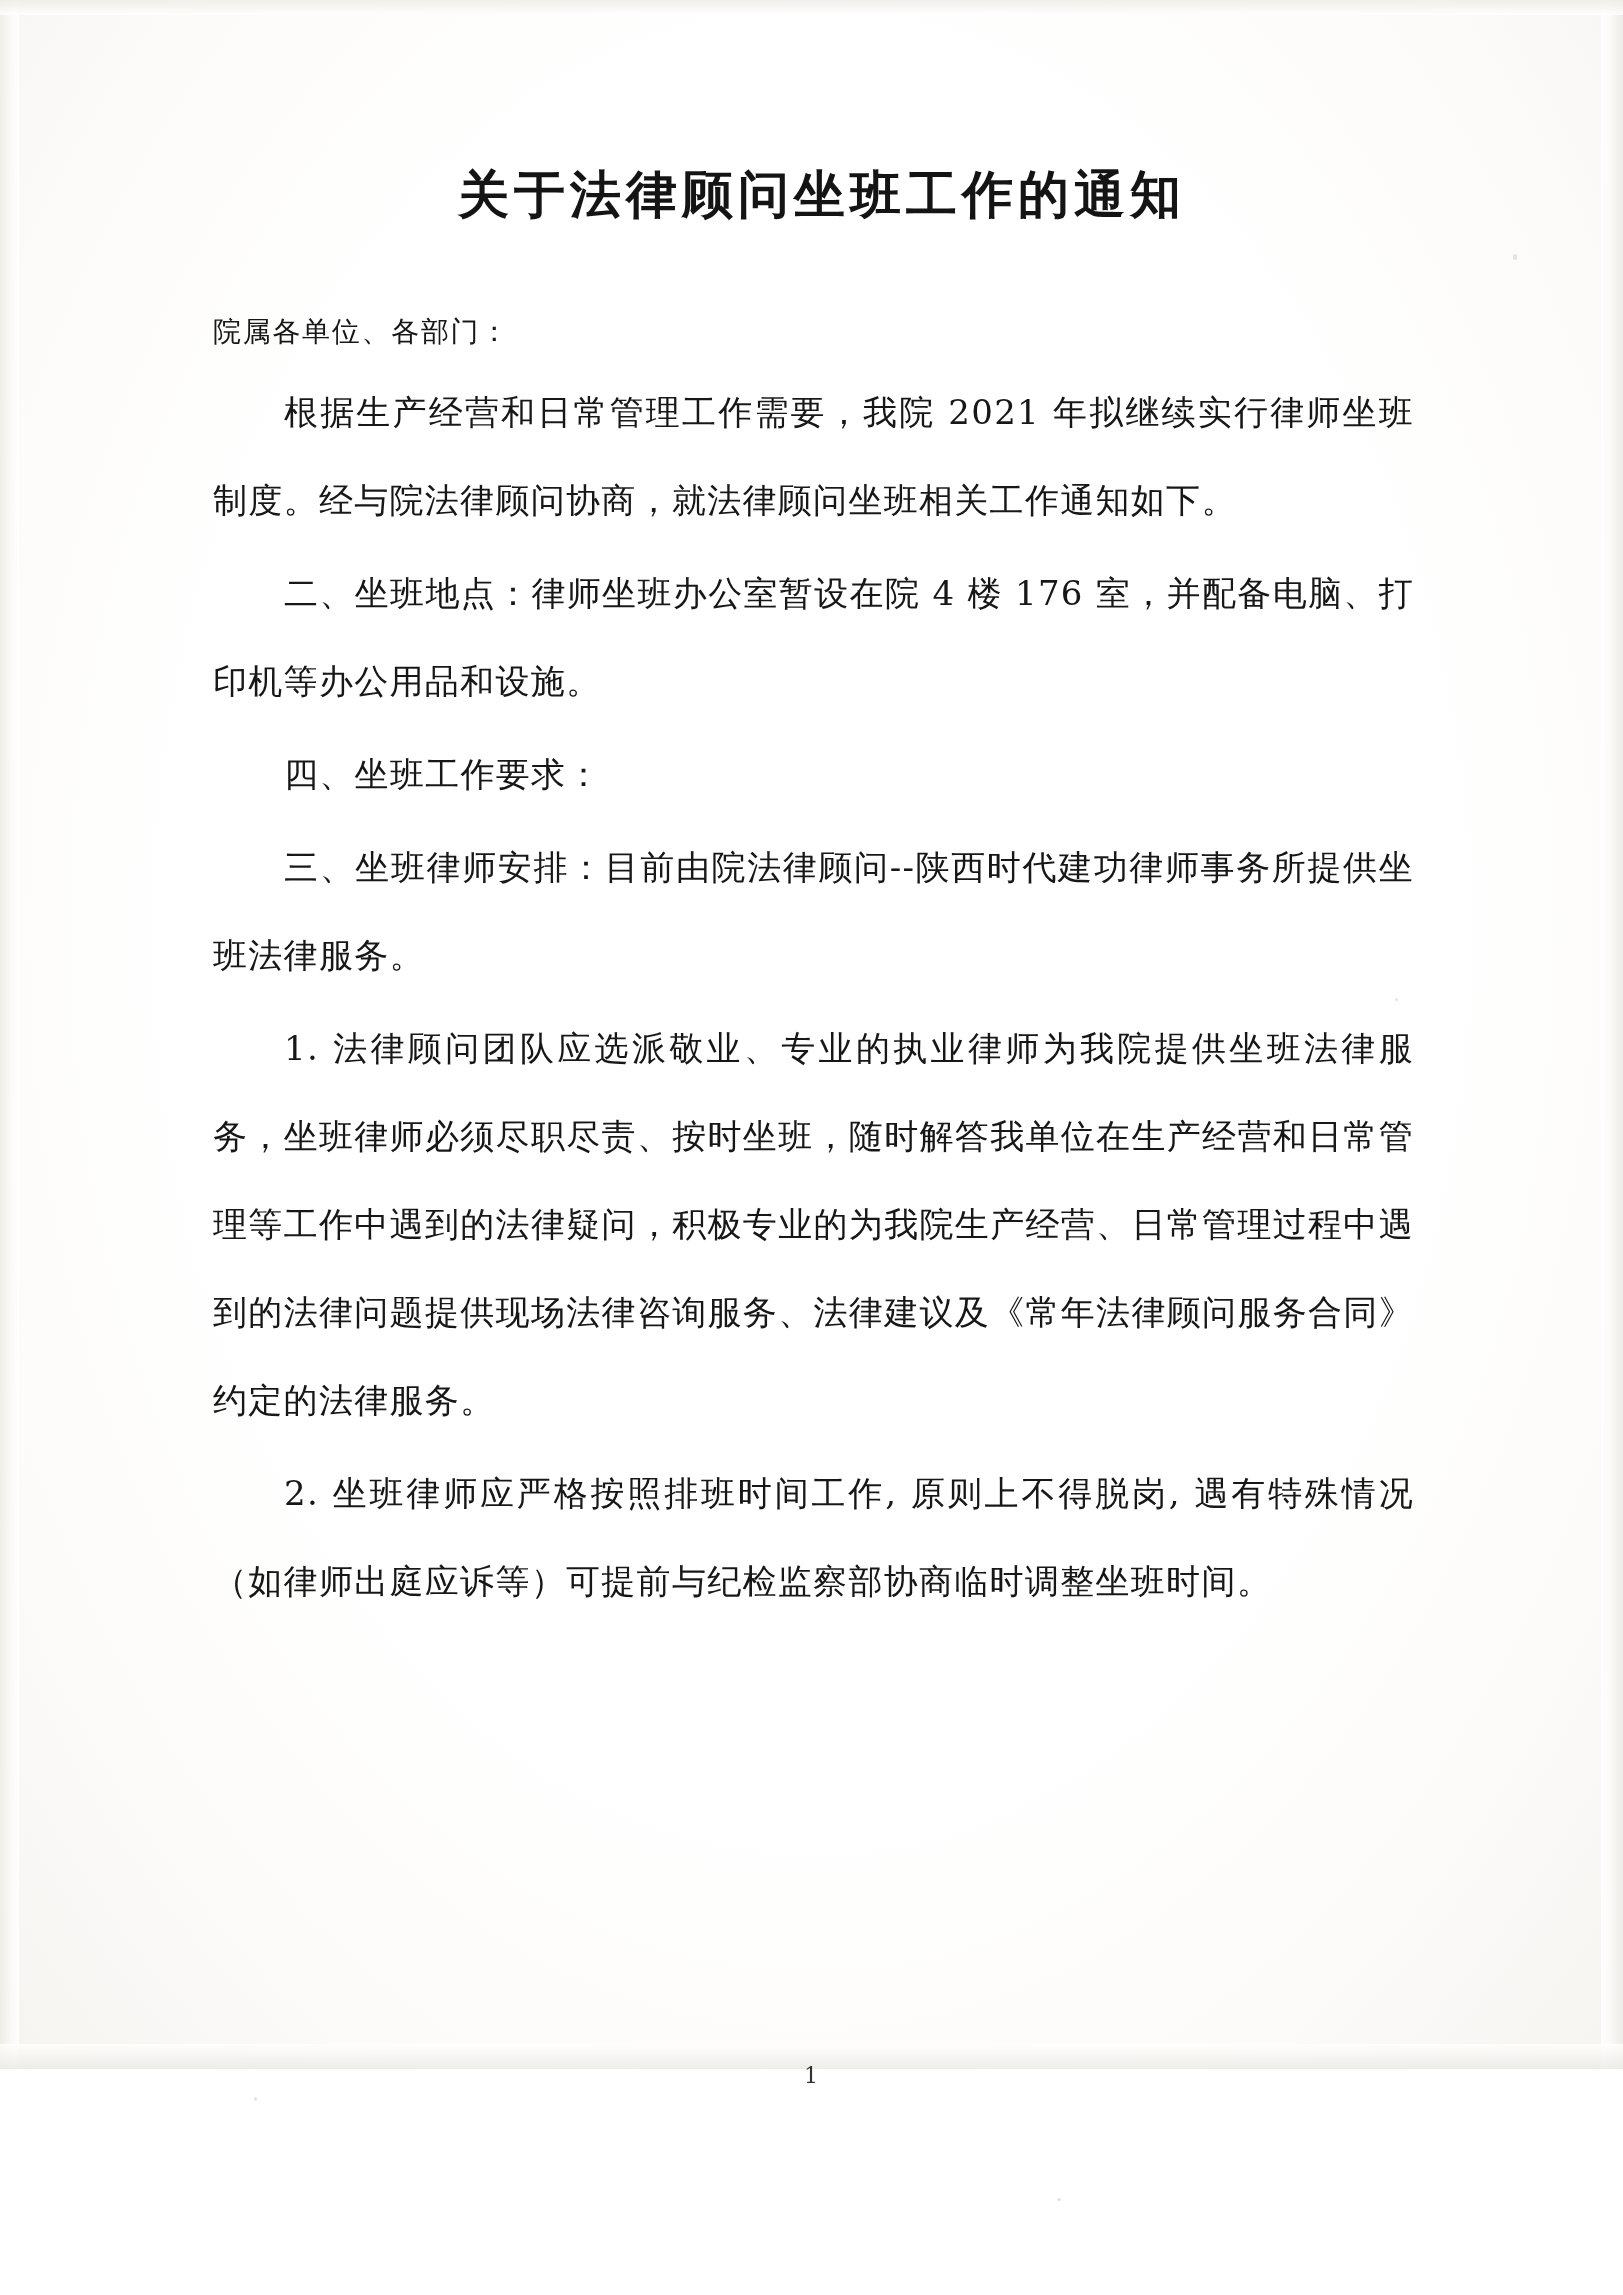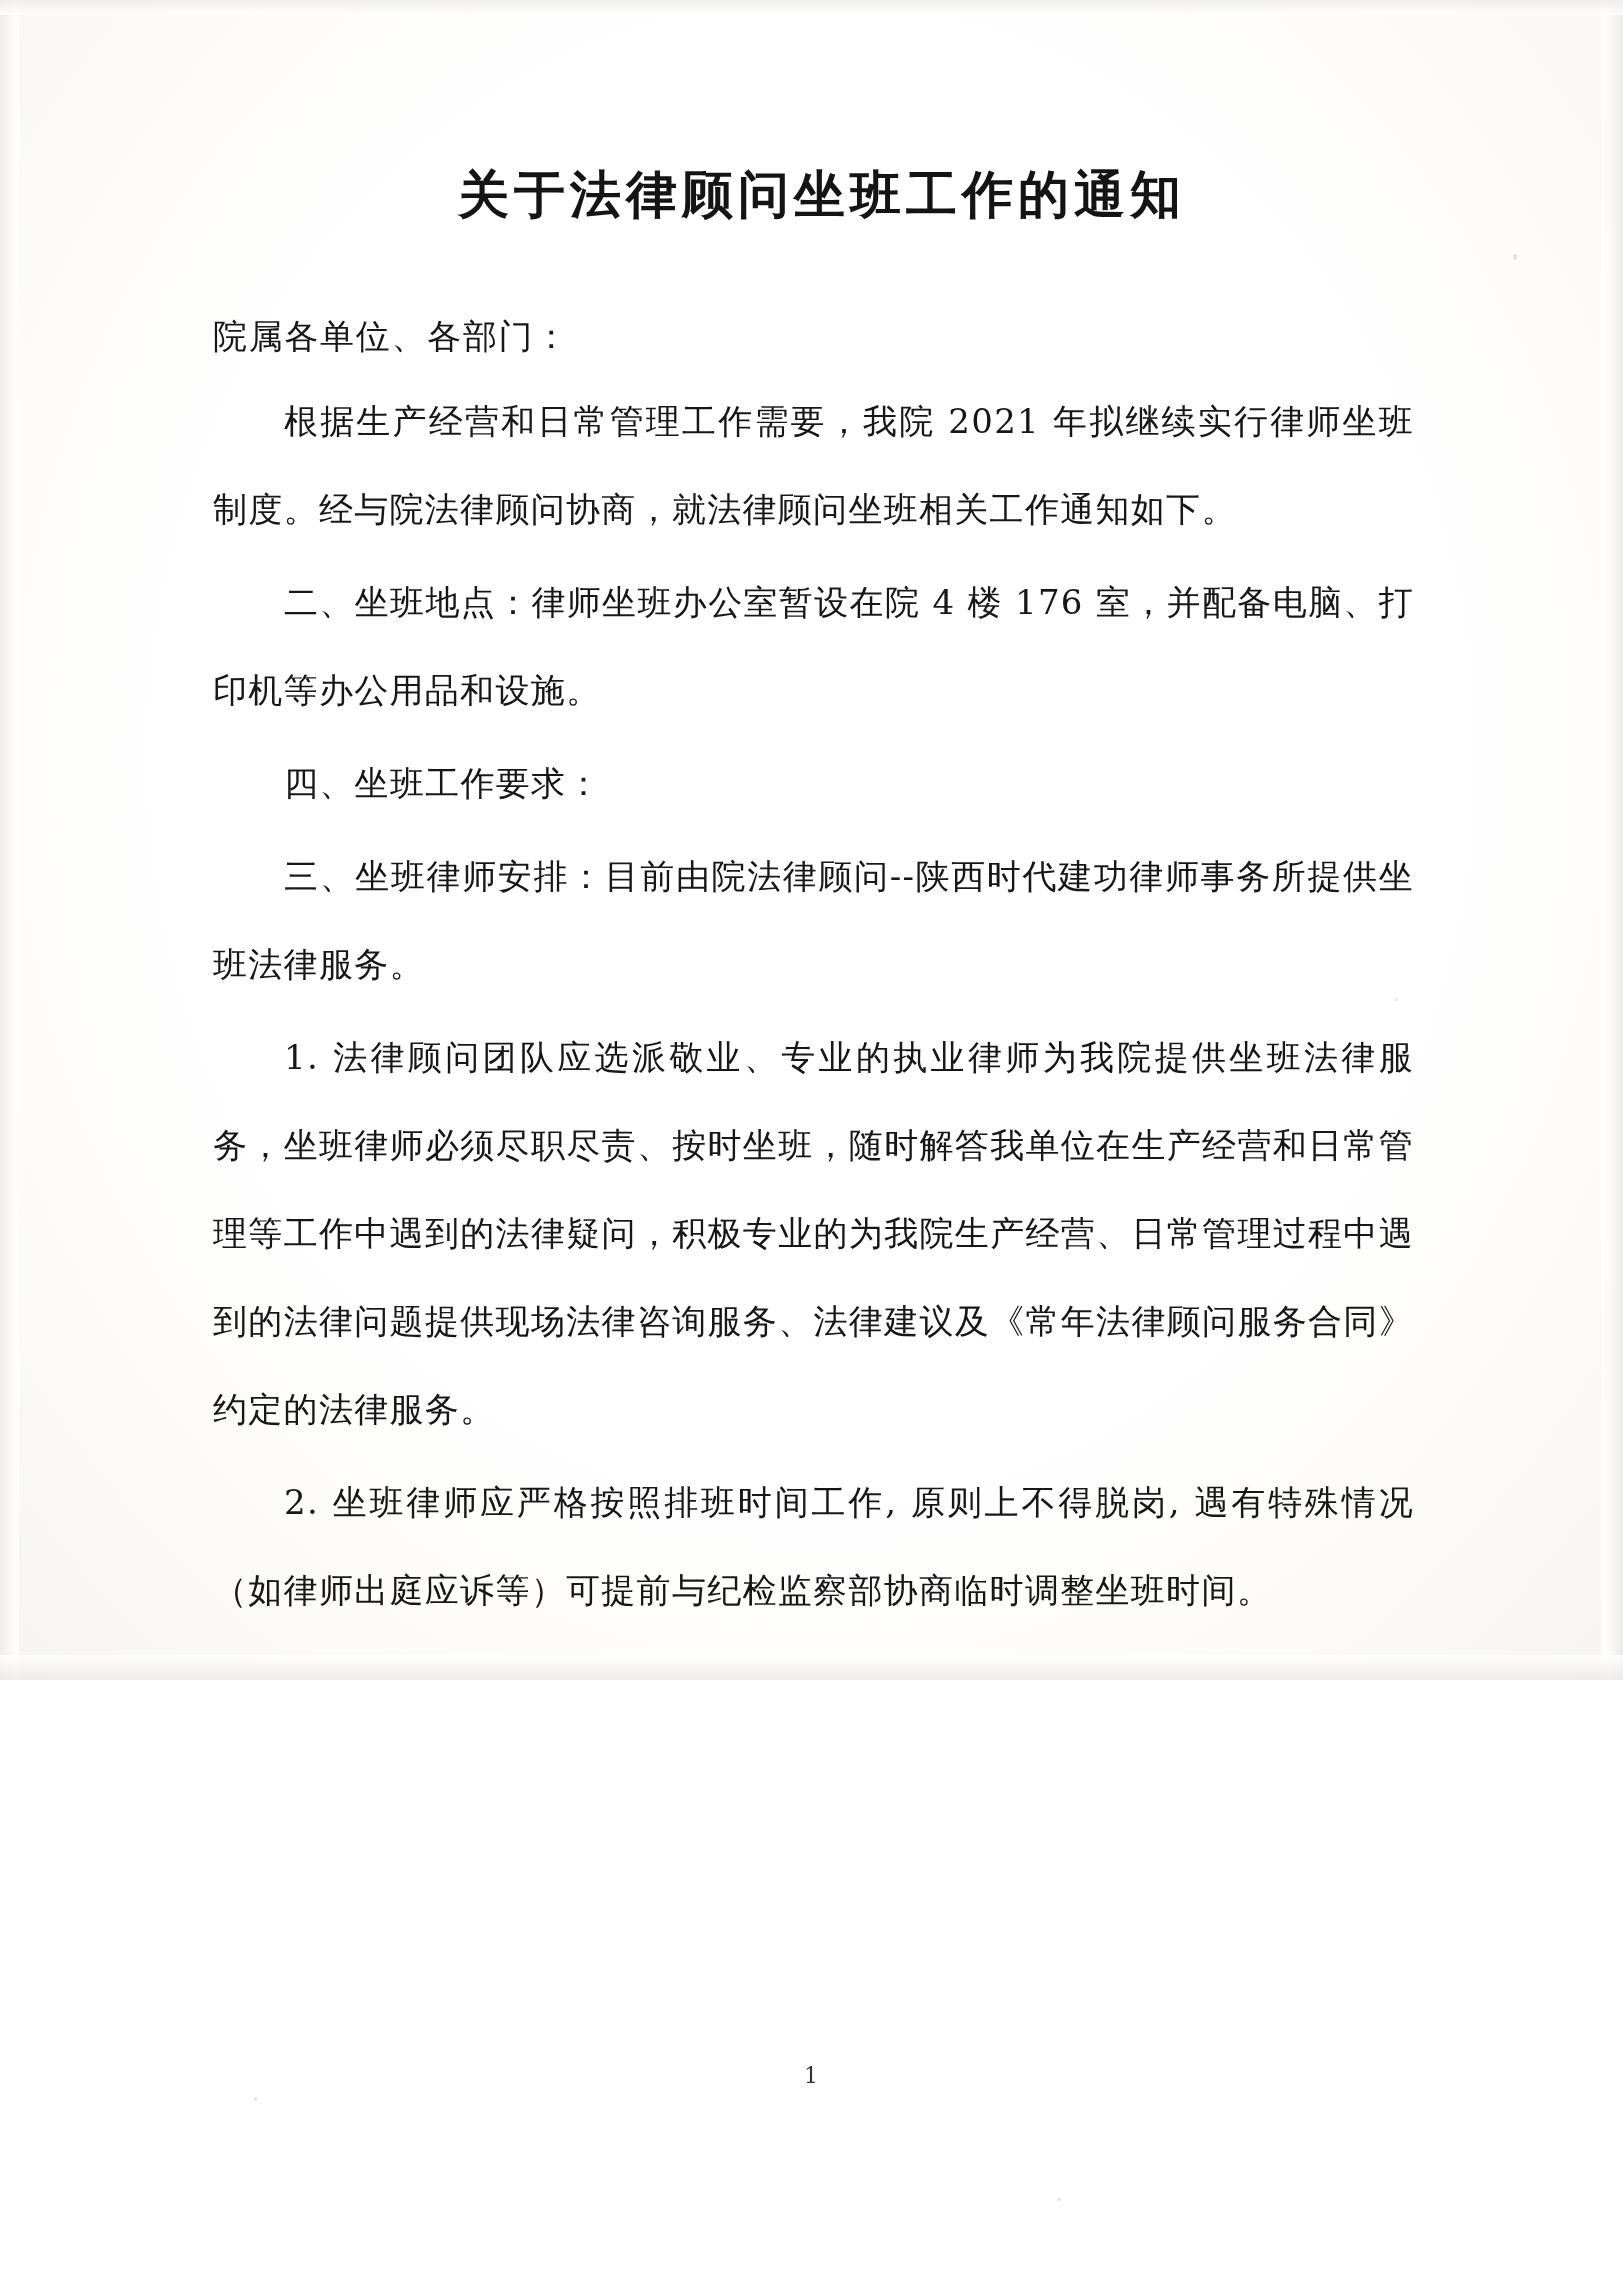--- a/index.html
+++ b/index.html
@@ -14,21 +14,21 @@
     color: #1a1a1a;
     position: relative;
     overflow: hidden;
   }
   
   .page {
     position: absolute;
     left: 0;
     top: 0;
     width: 1623px;
-    height: 1680px;
+    height: 2069px;
     background:
       radial-gradient(ellipse at 50% 45%, #ffffff 55%, #fcfbf9 78%, #f6f4f1 100%);
     box-sizing: border-box;
   }
   .paper-edge-left {
     position: absolute;
     left: 0; top: 0;
     width: 18.6px; height: 100%;
     background: linear-gradient(to right, #efece7 0%, #fbfaf8 60%, #ffffff 100%);
     opacity: .9;
@@ -73,21 +73,21 @@
     font-size: 51px;
     font-weight: 700;
     letter-spacing: 5px;
     text-align: center;
     color: #141414;
     margin: 0 0 81px 0;
     padding-left: 17px;
   }
 
   .salutation {
-    font-size: 34px;
+    font-size: 28px;
     line-height: 1.5;
     letter-spacing: 1.7px;
     margin: 0 0 15px 0;
     color: #171717;
   }
 
   p.body-par {
     font-size: 34px;
     line-height: 88px;
     letter-spacing: 1.3px;

